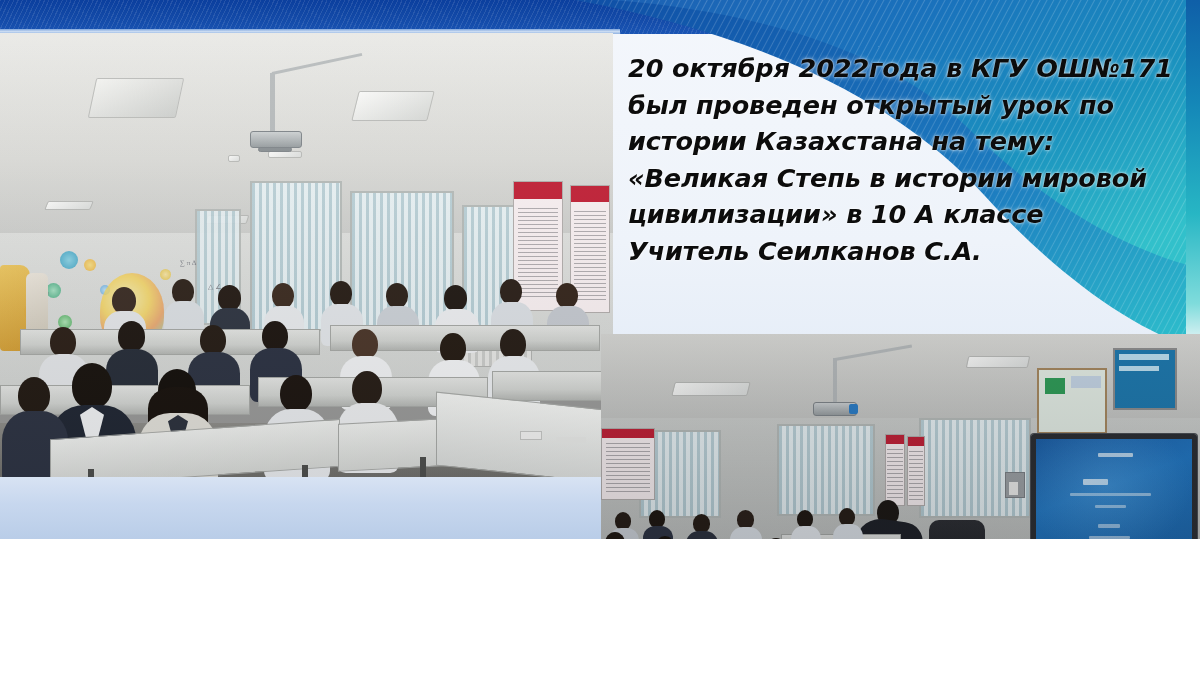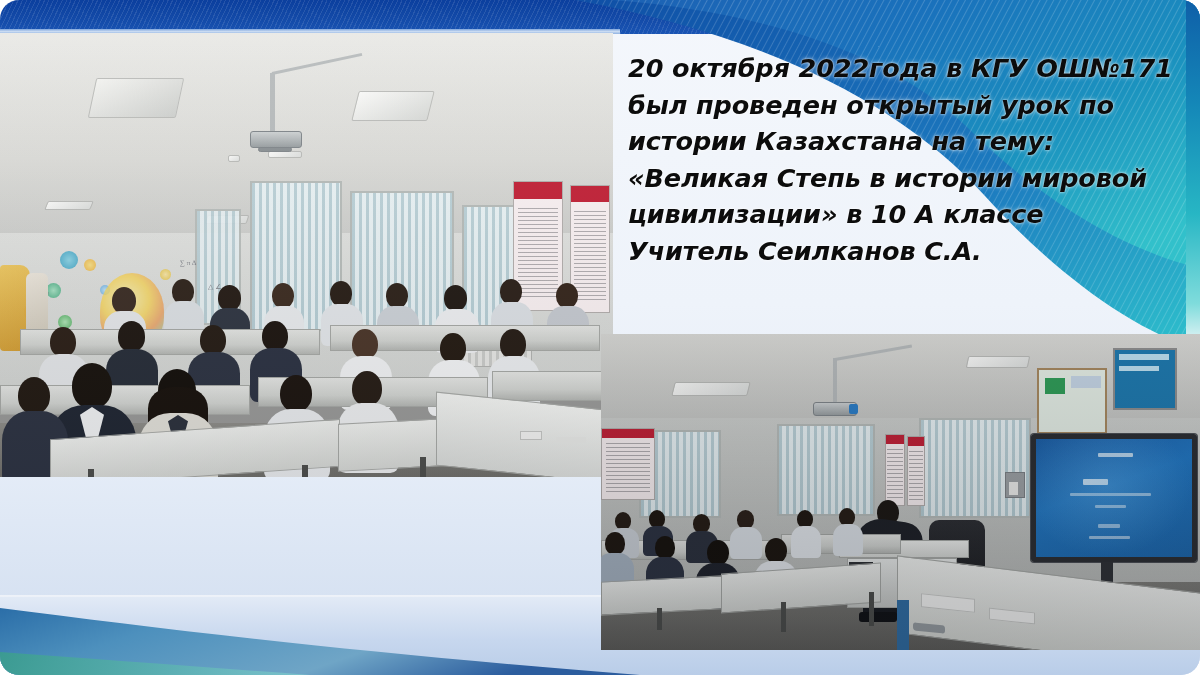--- a/index.html
+++ b/index.html
@@ -5,23 +5,22 @@
   * { margin:0; padding:0; box-sizing:border-box; }
   html,body { width:1200px; height:675px; overflow:hidden; }
   body {
     font-family:"Liberation Sans", sans-serif;
     background:#ffffff;
     position:relative;
   }
 
   
   #slide {
-    position:absolute; inset:0; width:1200px; height:675px; overflow:hidden;
+    position:absolute; inset:0; width:1200px; height:539px; overflow:hidden;
     background:linear-gradient(180deg,#f4f7fc 0%,#eef3fa 45%,#e4ecf7 70%,#cfdcef 100%);
-    border-radius:19px;
   }
   .bg-top-dark {
     position:absolute; left:0; top:0; width:1200px; height:34px;
     background:linear-gradient(180deg,#0b3f9e 0%,#134aa8 55%,#1a55b4 100%);
   }
   .bg-top-hatch {
     position:absolute; left:0; top:0; width:1200px; height:34px;
     background-image:repeating-linear-gradient(115deg, rgba(255,255,255,.10) 0 1px, rgba(255,255,255,0) 1px 4px);
   }
   .bg-top-rule {

